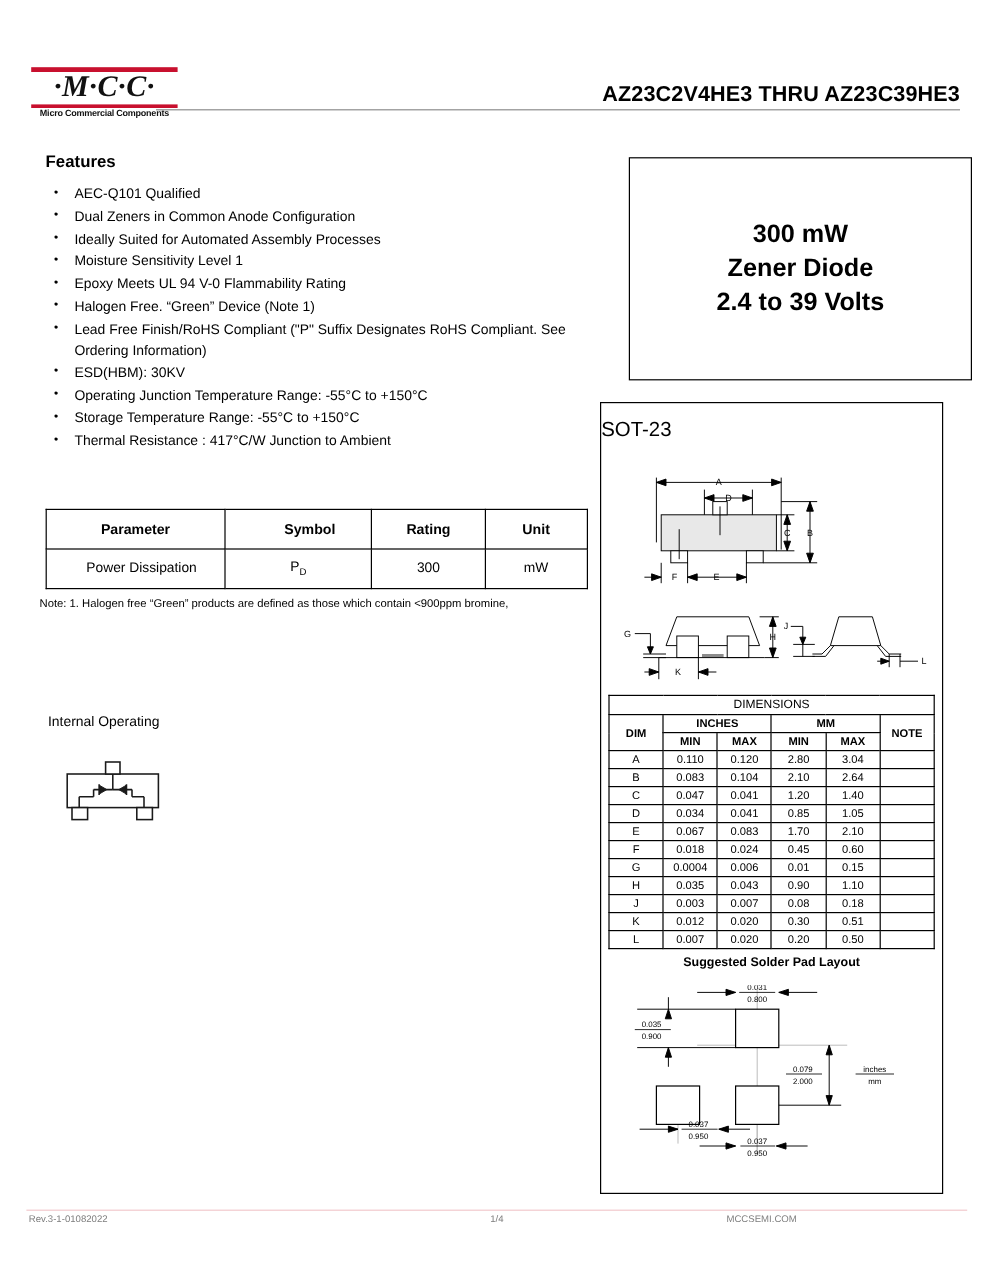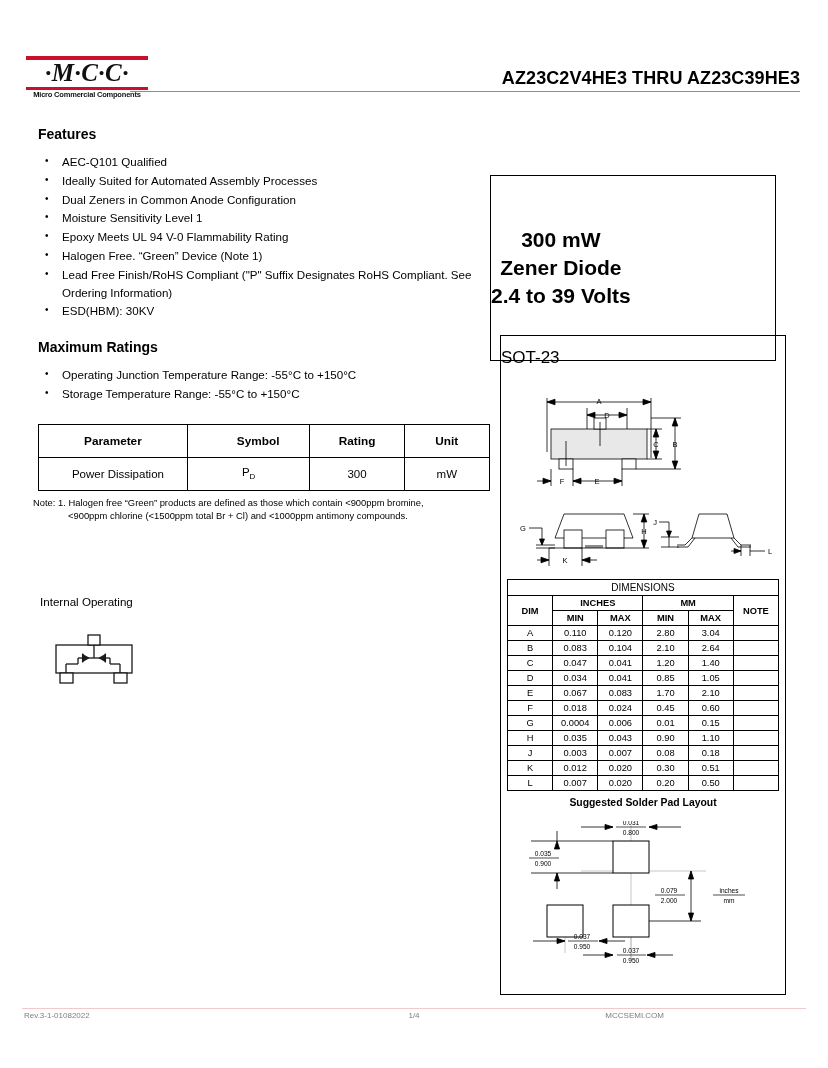--- a/index.html
+++ b/index.html
@@ -138,27 +138,27 @@
     font-size: 11.6px;
   }
   #internal-structure-svg {
     position: absolute;
     left: 48px; top: 632px;
   }
 
   
   #title-box {
     position: absolute;
-    left: 490px; top: 131px;
+    left: 524px; top: 131px;
     width: 286px; height: 186px;
     border: 1px solid #000;
     display: flex;
     align-items: center;
+    justify-content: center;
     box-sizing: border-box;
-    margin-top: 44px;
   }
   #title-box-inner {
     text-align: center;
     font-size: 21px;
     font-weight: bold;
     line-height: 28px;
   }
 
   
   #package-box {
@@ -234,33 +234,33 @@
     <div id="logo-sub">Micro Commercial Components</div>
   </div>
   <div id="header-title">AZ23C2V4HE3 THRU AZ23C39HE3</div>
   <div id="header-rule"></div>
 </div>
 
 <div id="left-col">
   <div class="section-head">Features</div>
   <ul class="bullets">
     <li>AEC-Q101 Qualified</li>
+    <li>Dual Zeners in Common Anode Configuration</li>
     <li>Ideally Suited for Automated Assembly Processes</li>
-    <li>Dual Zeners in Common Anode Configuration</li>
     <li>Moisture Sensitivity Level 1</li>
     <li>Epoxy Meets UL 94 V-0 Flammability Rating</li>
     <li>Halogen Free. “Green” Device (Note 1)</li>
     <li>Lead Free Finish/RoHS Compliant ("P" Suffix Designates RoHS Compliant. See Ordering Information)</li>
     <li>ESD(HBM): 30KV</li>
   </ul>
 
-  <div class="section-head" id="max-ratings-head">Maximum Ratings</div>
   <ul class="bullets">
     <li>Operating Junction Temperature Range:  -55°C to +150°C</li>
     <li>Storage Temperature Range: -55°C to +150°C</li>
+    <li>Thermal Resistance : 417°C/W Junction to Ambient</li>
   </ul>
 </div>
 
 <table id="ratings-table">
   <thead>
     <tr>
       <th class="col-param">Parameter</th>
       <th class="col-symbol">Symbol</th>
       <th class="col-rating">Rating</th>
       <th class="col-unit">Unit</th>
@@ -271,21 +271,20 @@
       <td class="param-cell">Power Dissipation</td>
       <td><span>P</span><sub>D</sub></td>
       <td>300</td>
       <td>mW</td>
     </tr>
   </tbody>
 </table>
 
 <div id="note">
   <span>Note: 1. Halogen free “Green” products are defined as those which contain &lt;900ppm bromine,</span>
-  <span class="note-l2">&lt;900ppm chlorine (&lt;1500ppm total Br + Cl) and &lt;1000ppm antimony compounds.</span>
 </div>
 
 <div id="internal-structure-label">Internal Operating</div>
 <svg id="internal-structure-svg" width="96" height="54" viewBox="0 0 96 54">
   <g stroke="#1a1a1a" fill="none" stroke-width="1.3">
     <rect x="8" y="13" width="76" height="28"></rect>
     <rect x="40" y="3" width="12" height="10" fill="#ffffff"></rect>
     <rect x="12" y="41" width="13" height="10" fill="#ffffff"></rect>
     <rect x="66" y="41" width="13" height="10" fill="#ffffff"></rect>
     <line x1="46" y1="13" x2="46" y2="26"></line>

